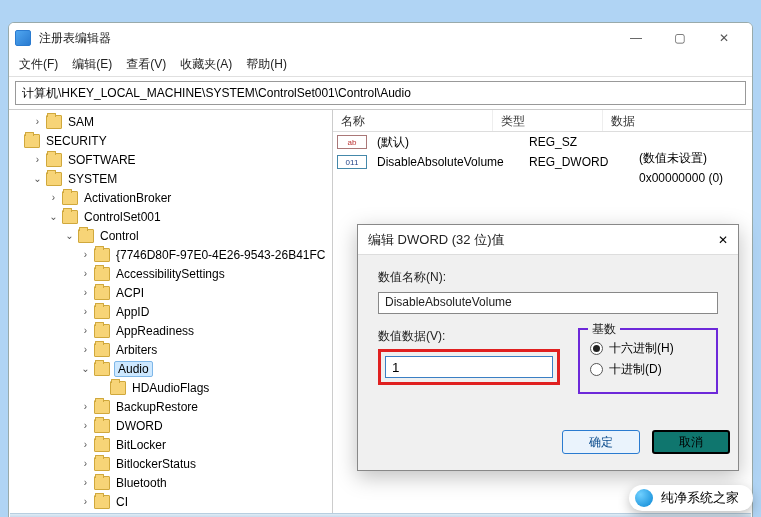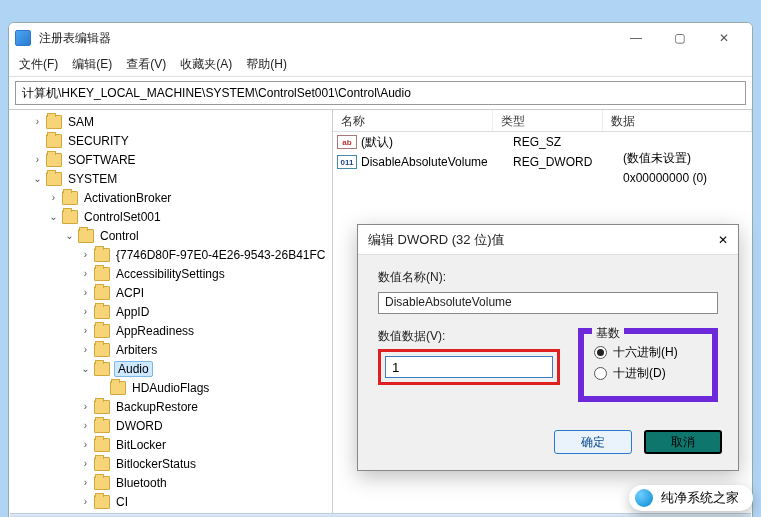--- a/index.html
+++ b/index.html
@@ -135,26 +135,26 @@
   .col-name { width: 160px; }
   .col-type { width: 110px; }
   .col-data { flex: 1; }
   .listrow {
     height: 20px;
     display: flex;
     align-items: center;
     padding-left: 4px;
   }
   .listrow .vicon {
-    width: 20px; height: 14px;
-    margin-right: 4px;
+    width: 30px; height: 14px;
+    margin-right: 10px;
     border: 1px solid #a77;
     background: #fff;
     display: inline-flex; align-items: center; justify-content: center;
-    font-size: 8px; color: #b33; font-weight: bold;
+    font-size: 8px; color: #b33; font-weight: normal;
   }
   .listrow .vicon.dw { color: #248; border-color: #48a; }
   .listrow .c1 { width: 152px; }
   .listrow .c2 { width: 110px; }
   .listrow .c3 { flex: 1; margin-top: 32px; }
 
   
   .dialog {
     position: absolute;
     left: 357px; top: 224px;
@@ -186,21 +186,21 @@
     height: 22px;
     border: 1px solid #888;
     background: #fff;
     padding: 2px 6px;
     color: #222;
     margin-bottom: 14px;
   }
   .row2 { display: flex; gap: 18px; }
   .left2 { flex: 1; }
   .fieldset {
-    border: 6px solid #6d28d9;
+    border: 2px solid #6d28d9;
     padding: 6px 10px 10px 10px;
     position: relative;
     width: 140px;
   }
   .fieldset .legend {
     position: absolute; top: -9px; left: 8px; background: #f0f0f0;
     padding: 0 4px; color: #222;
   }
   .radio-row { display: flex; align-items: center; gap: 6px; margin: 4px 0; }
   .radio {
@@ -218,21 +218,21 @@
     height: 22px;
     border: 1px solid #3a7fc4;
     background: #fff;
     padding: 2px 6px;
     color: #000;
   }
   .dlg-buttons {
     display: flex;
     justify-content: flex-end;
     gap: 12px;
-    padding: 0 16px 16px 0;
+    padding: 0 8px 16px 0;
   }
   .btn {
     width: 78px; height: 24px;
     border: 2px solid #000000;
     background: #0f766e;
     display: flex; align-items: center; justify-content: center;
     border-radius: 3px;
   }
   .btn.primary { border: 1px solid #2a7bd0; background: #eaf3fc; color: #0a4b8c; }
 
@@ -286,21 +286,21 @@
     <span>计算机\HKEY_LOCAL_MACHINE\SYSTEM\ControlSet001\Control\Audio</span>
   </div>
 
   <div class="content">
     <div class="tree" id="tree">
         <div class="tree-row" style="padding-left: 22px;">
           <span class="tw">›</span>
           <span class="folder closed"></span>
           <span class="label">SAM</span>
         </div>
-        <div class="tree-row" style="padding-left: 22px;">
+        <div class="tree-row" style="">
           <span class="tw"></span>
           <span class="folder closed"></span>
           <span class="label">SECURITY</span>
         </div>
         <div class="tree-row" style="padding-left: 22px;">
           <span class="tw">›</span>
           <span class="folder closed"></span>
           <span class="label">SOFTWARE</span>
         </div>
         <div class="tree-row" style="padding-left: 22px;">

